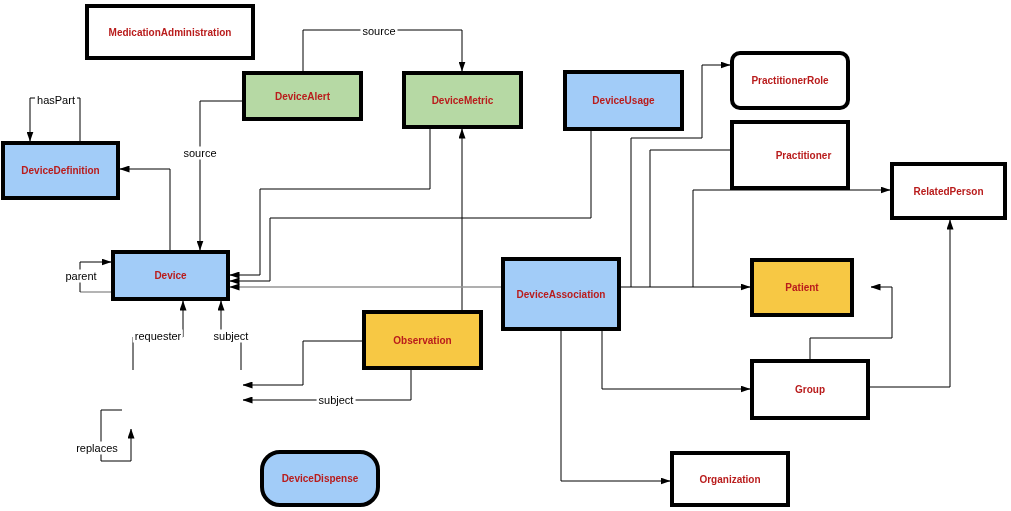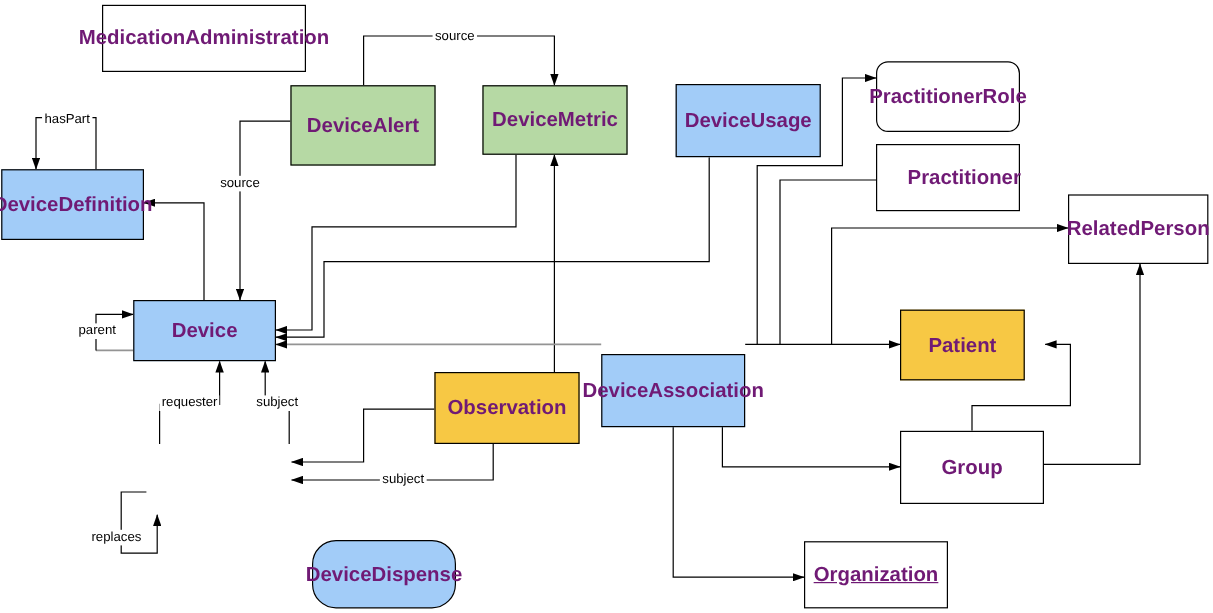--- a/index.html
+++ b/index.html
@@ -1,21 +1,21 @@
 <!DOCTYPE html>
 <html><head>
 <meta charset="utf-8">
 <style>
   html,body{margin:0;padding:0;background:#ffffff;}
   #canvas{position:relative;width:1011px;height:511px;background:#ffffff;overflow:hidden;
           font-family:"Liberation Sans",sans-serif;}
   #edge-layer{position:absolute;left:0;top:0;width:1011px;height:511px;}
-  .node{position:absolute;box-sizing:border-box;border:1px solid #000000;
+  .node{position:absolute;box-sizing:border-box;border:4px solid #000000;
         display:flex;align-items:center;justify-content:center;text-align:center;
-        font-weight:bold;font-size:17px;color:#701a75;}
+        font-weight:bold;font-size:10px;color:#b91c1c;}
   .edge-label{position:absolute;transform:translate(-50%,-50%);background:#ffffff;
         font-size:11px;color:#000;padding:0 2px;line-height:13px;white-space:nowrap;}
   .edge{fill:none;stroke:#000;stroke-width:1;}
   .edge-gray{fill:none;stroke:#949494;stroke-width:1.4;}
 </style>
 </head>
 <body>
 
 <div id="canvas">
 
@@ -47,60 +47,60 @@
     <path class="edge" d="M693,287 V190 H890" marker-end="url(#arrow)"></path>
     <path class="edge" d="M602,318 V389 H750" marker-end="url(#arrow)"></path>
     <path class="edge" d="M561,318 V481 H670" marker-end="url(#arrow)"></path>
     <path class="edge" d="M810,359 V338 H892 V287 H871" marker-end="url(#arrow)"></path>
     <path class="edge" d="M870,387 H950 V220" marker-end="url(#arrow)"></path>
   </svg>
 
   <div class="node" style="left: 85px; top: 4px; width: 170px; height: 56px; background-color: rgb(255, 255, 255);">
     <span>MedicationAdministration</span>
   </div>
-  <div class="node" style="left: 242px; top: 71px; width: 121px; height: 67px; background-color: rgb(182, 217, 164);">
+  <div class="node" style="left: 242px; top: 71px; width: 121px; height: 50px; background-color: rgb(182, 217, 164);">
     <span>DeviceAlert</span>
   </div>
   <div class="node" style="left: 402px; top: 71px; width: 121px; height: 58px; background-color: rgb(182, 217, 164);">
     <span>DeviceMetric</span>
   </div>
   <div class="node" style="left: 563px; top: 70px; width: 121px; height: 61px; background-color: rgb(162, 204, 248);">
     <span>DeviceUsage</span>
   </div>
   <div class="node" style="left: 730px; top: 51px; width: 120px; height: 59px; background-color: rgb(255, 255, 255); border-radius: 10px;">
     <span>PractitionerRole</span>
   </div>
-  <div class="node" style="left: 730px; top: 120px; width: 120px; height: 56px; background-color: rgb(255, 255, 255); padding-left: 27px;">
+  <div class="node" style="left: 730px; top: 120px; width: 120px; height: 70px; background-color: rgb(255, 255, 255); padding-left: 27px;">
     <span>Practitioner</span>
   </div>
   <div class="node" style="left: 890px; top: 162px; width: 117px; height: 58px; background-color: rgb(255, 255, 255);">
     <span>RelatedPerson</span>
   </div>
   <div class="node" style="left: 1px; top: 141px; width: 119px; height: 59px; background-color: rgb(162, 204, 248);">
     <span>DeviceDefinition</span>
   </div>
   <div class="node" style="left: 111px; top: 250px; width: 119px; height: 51px; background-color: rgb(162, 204, 248);">
     <span>Device</span>
   </div>
-  <div class="node" style="left: 501px; top: 257px; width: 120px; height: 61px; background-color: rgb(162, 204, 248); margin-top: 38px;">
+  <div class="node" style="left: 501px; top: 257px; width: 120px; height: 74px; background-color: rgb(162, 204, 248);">
     <span>DeviceAssociation</span>
   </div>
   <div class="node" style="left: 750px; top: 258px; width: 104px; height: 59px; background-color: rgb(247, 200, 68);">
     <span>Patient</span>
   </div>
   <div class="node" style="left: 362px; top: 310px; width: 121px; height: 60px; background-color: rgb(247, 200, 68);">
     <span>Observation</span>
   </div>
   <div class="node" style="left: 750px; top: 359px; width: 120px; height: 61px; background-color: rgb(255, 255, 255); align-items: center;">
     <span>Group</span>
   </div>
   <div class="node" style="left: 260px; top: 450px; width: 120px; height: 57px; background-color: rgb(162, 204, 248); border-radius: 20px;">
     <span>DeviceDispense</span>
   </div>
-  <div class="node" style="left: 670px; top: 451px; width: 120px; height: 56px; background-color: rgb(255, 255, 255); text-decoration: underline;">
+  <div class="node" style="left: 670px; top: 451px; width: 120px; height: 56px; background-color: rgb(255, 255, 255);">
     <span>Organization</span>
   </div>
 
   <span class="edge-label" style="left:56px;top:100px;">hasPart</span>
   <span class="edge-label" style="left:379px;top:31px;">source</span>
   <span class="edge-label" style="left:200px;top:153px;">source</span>
   <span class="edge-label" style="left:81px;top:276px;">parent</span>
   <span class="edge-label" style="left:158px;top:336px;">requester</span>
   <span class="edge-label" style="left:231px;top:336px;">subject</span>
   <span class="edge-label" style="left:97px;top:448px;">replaces</span>

